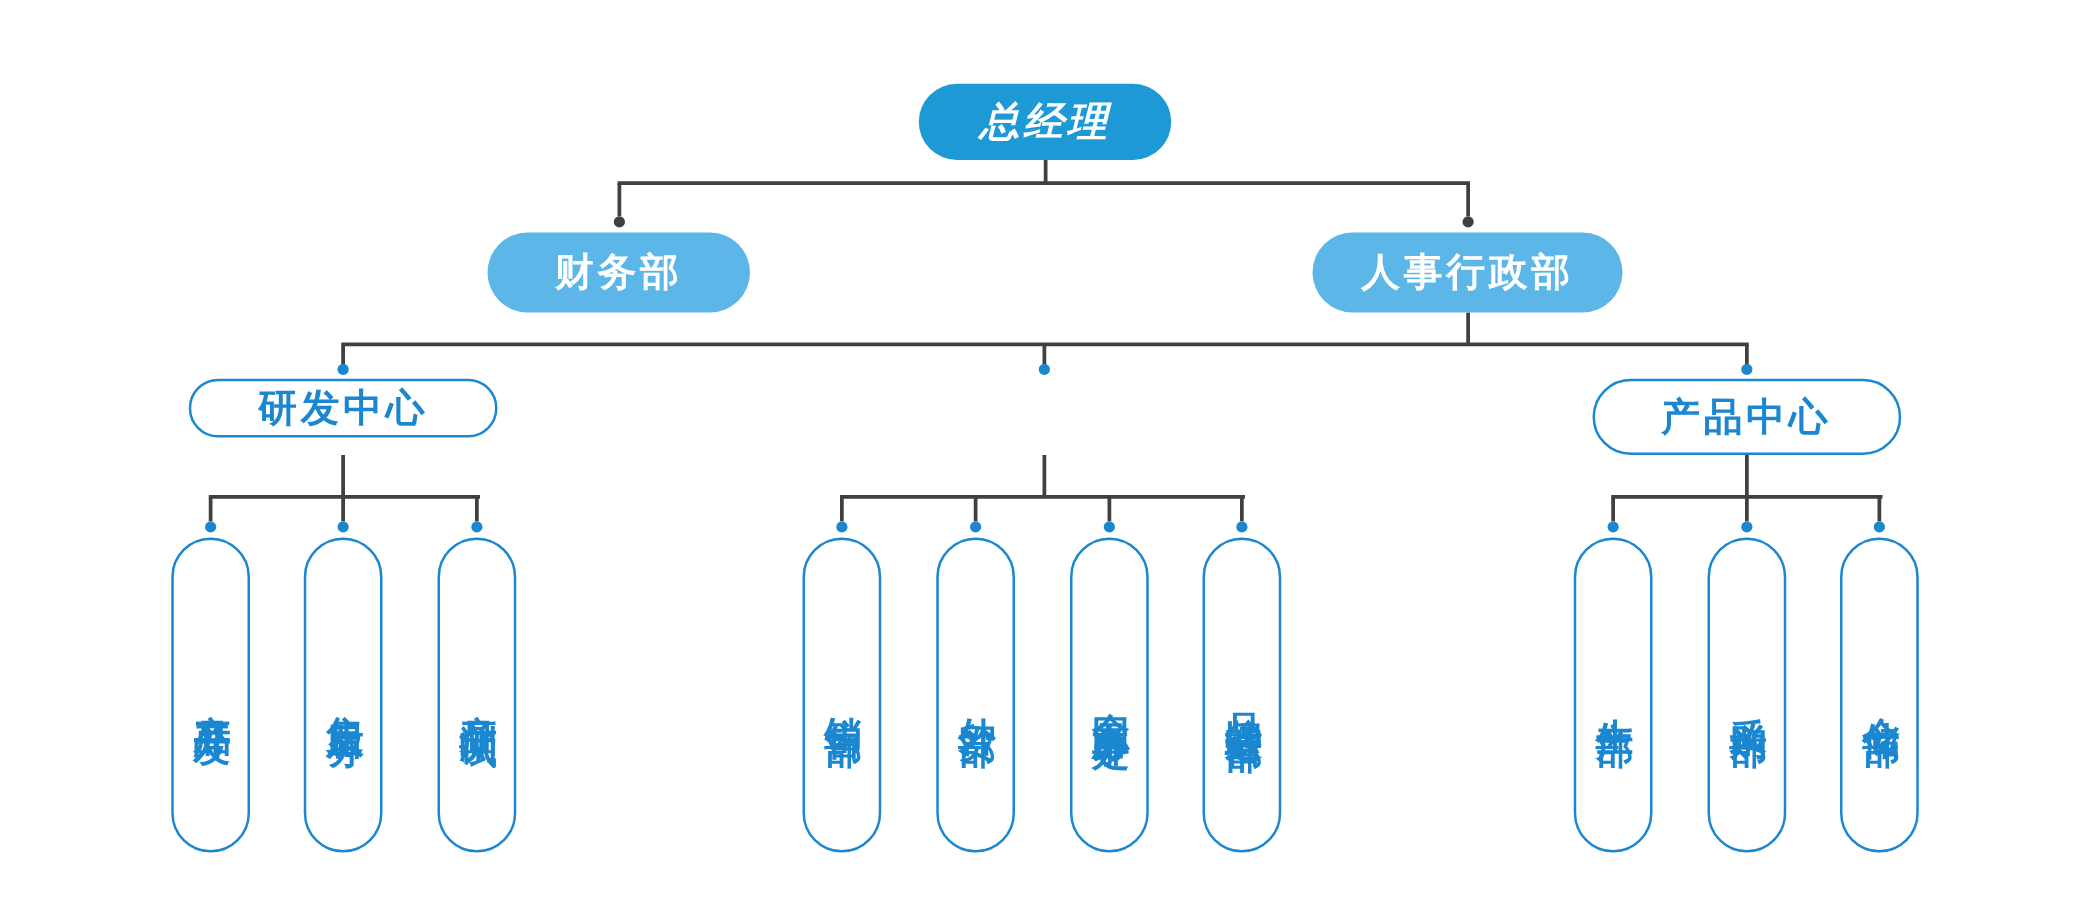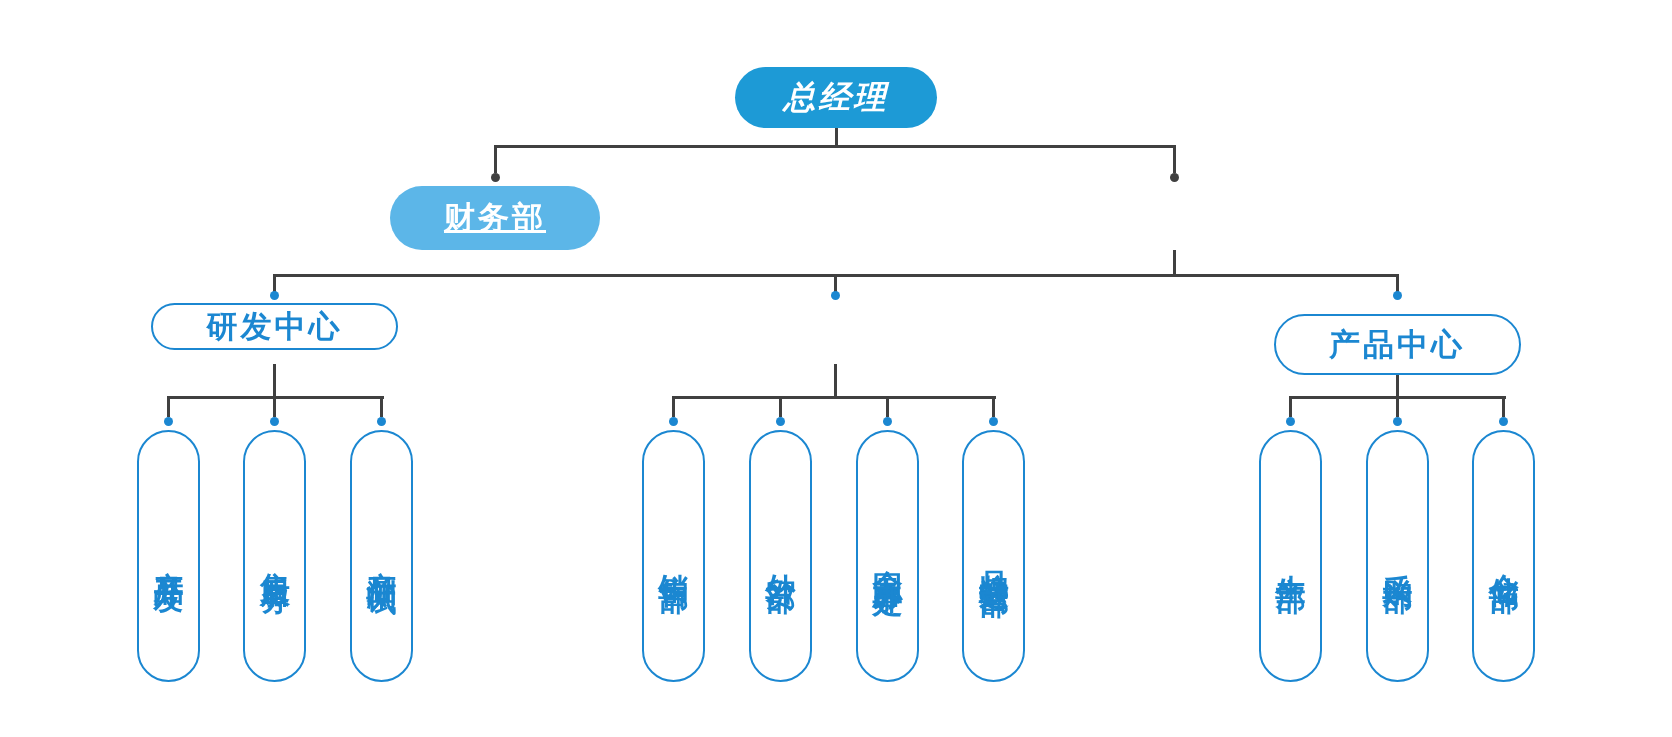--- a/index.html
+++ b/index.html
@@ -105,28 +105,31 @@
   <div class="vline" style="left:1395.5px; top:398px; height:19px;"></div>
   <div class="vline" style="left:1502px; top:398px; height:19px;"></div>
   <div class="dot blue" style="left:1285.5px; top:416.5px;"></div>
   <div class="dot blue" style="left:1392.5px; top:416.5px;"></div>
   <div class="dot blue" style="left:1499px; top:416.5px;"></div>
 
   <div class="node node-l1" style="left:735px; top:67px; width:202px; height:61px;">
     <span>总经理</span>
   </div>
 
-  <div class="node node-l2" style="left:390px; top:186px; width:210px; height:64px;text-decoration:underline;">
+  <div class="node node-l2" style="left:390px; top:186px; width:210px; height:64px;">
     <span>财务部</span>
+  </div>
+  <div class="node node-l2" style="left:1050px; top:186px; width:248px; height:64px;">
+    <span>人事行政部</span>
   </div>
 
   <div class="node node-l3" style="left:151px; top:303px; width:247px; height:47px;justify-content:center;">
     <span>研发中心</span>
   </div>
-  <div class="node node-l3" style="left:1273.5px; top:314px; width:247px; height:61px;">
+  <div class="node node-l3" style="left:1273.5px; top:303px; width:247px; height:61px;">
     <span>产品中心</span>
   </div>
 
   <div class="node node-l4" style="left:136.5px; top:430px; width:63px; height:252px;">
     <span class="vtext">产品开发</span>
   </div>
   <div class="node node-l4" style="left:243px; top:430px; width:63px; height:252px;">
     <span class="vtext">售后服务</span>
   </div>
   <div class="node node-l4" style="left:349.5px; top:430px; width:63px; height:252px;">

